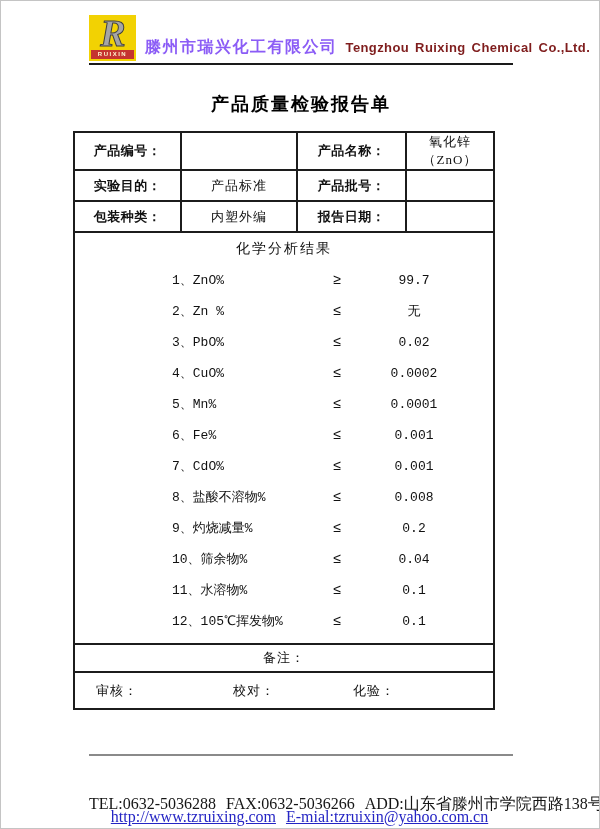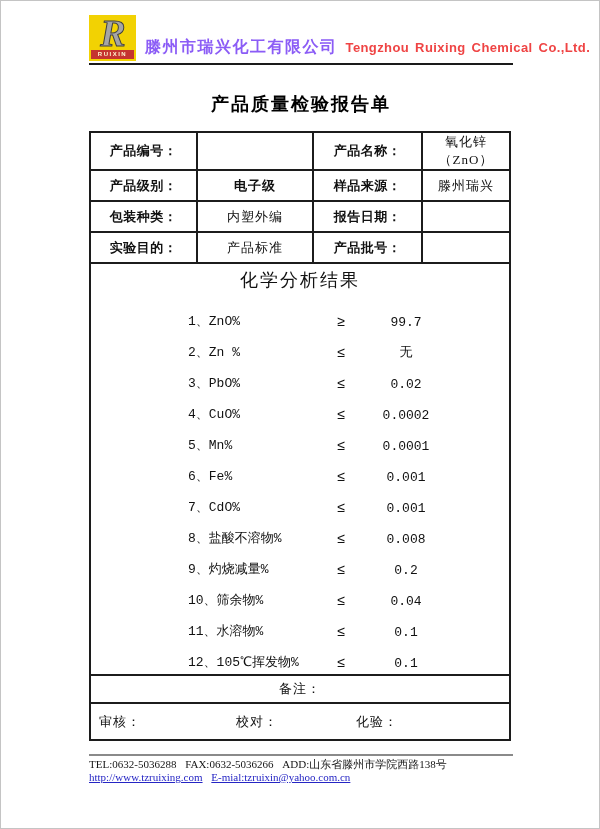--- a/index.html
+++ b/index.html
@@ -11,53 +11,53 @@
   }
   
   .header{position:absolute;left:88px;top:13px;width:426px;height:47px;display:flex;align-items:flex-end;}
   .logo{position:relative;width:47px;height:46px;background:#f2d203;flex:none;}
   .logo svg{position:absolute;left:0;top:-2px;}
   .logo-band{position:absolute;left:2px;right:2px;bottom:2px;height:9px;background:#c53430;
     color:#fff6cf;font-family:"Liberation Sans",sans-serif;font-size:6px;font-weight:bold;
     letter-spacing:1.5px;text-align:center;line-height:9px;}
   .company{display:flex;align-items:baseline;margin-left:9px;padding-bottom:3px;white-space:nowrap;}
   .company-cn{font-family:Liberation Serif, serif;font-weight:bold;font-size:16px;color:#8b5cf6;letter-spacing:1.5px;}
-  .company-en{font-family:"Liberation Sans",sans-serif;font-weight:bold;font-size:13px;color:#ef4444;
+  .company-en{font-family:"Liberation Sans",sans-serif;font-weight:bold;font-size:13px;color:#7f1d1d;
     margin-left:8px;letter-spacing:0.4px;word-spacing:2px;}
   .header-rule{position:absolute;left:88px;top:62px;width:424px;height:2px;background:#1a1a1a;}
   
   .doc-title{position:absolute;left:0;top:91px;width:600px;text-align:center;
     font-family:"Liberation Sans",sans-serif;font-weight:bold;font-size:18px;
     letter-spacing:2px;color:#000;}
   
-  table.report{position:absolute;left:88px;top:130px;border-collapse:collapse;table-layout:fixed;}
+  table.report{position:absolute;left:72px;top:130px;border-collapse:collapse;table-layout:fixed;}
   table.report td{border:2px solid #1c1c1c;padding:0;font-size:13px;text-align:center;vertical-align:middle;}
   td.lbl{font-family:"Liberation Sans",sans-serif;font-weight:bold;letter-spacing:0.5px;}
   td.val{font-family:"Liberation Serif",serif;letter-spacing:1px;margin-left:36px;}
   td.val .emph{font-family:"Liberation Sans",sans-serif;font-weight:bold;letter-spacing:1px;}
   tr.inforow{height:31px;}
   td.analysis-cell{height:410px;vertical-align:top;}
-  .a-heading{text-align:center;font-size:18px;letter-spacing:2px;font-family:"Liberation Serif",serif;}
+  .a-heading{text-align:center;font-size:14px;letter-spacing:2px;font-family:"Liberation Serif",serif;}
   .a-rows{margin-top:7px;}
-  .a-row{height:31px;display:flex;align-items:flex-end;
-    font-family:"Liberation Mono",monospace;font-size:13px;}
+  .a-row{height:31px;display:flex;align-items:center;
+    font-family:"Liberation Mono",monospace;font-size:13px;gap:12px;}
   .a-name{margin-left:97px;width:133px;text-align:left;white-space:nowrap;}
   .a-sym{width:40px;text-align:center;font-size:14px;}
   .a-val{width:90px;text-align:center;}
   td.remarks-cell{height:26px;text-align:left;padding-left:8px;font-size:13px;letter-spacing:1px;}
   td.sign-cell{height:35px;}
-  .sign-row{display:flex;align-items:center;width:100%;font-size:13px;letter-spacing:1px;}
+  .sign-row{display:flex;align-items:center;width:100%;font-size:13px;letter-spacing:1px;padding-left:13px;}
   .sign-item{box-sizing:border-box;padding-left:8px;text-align:left;}
   .sign-item.s1{width:137px;}
   .sign-item.s2{width:120px;}
   .sign-item.s3{flex:1;}
   
   .footer-rule{position:absolute;left:88px;top:753px;width:424px;height:2px;background:#8a8a8a;}
-  .footer{position:absolute;left:88px;top:757px;width:421px;text-align:left;
-    font-family:"Liberation Serif",serif;font-size:11px;line-height:13px;color:#151515;white-space:nowrap;}
+  .footer{position:absolute;left:88px;top:796px;width:421px;text-align:center;
+    font-family:"Liberation Serif",serif;font-size:16px;line-height:13px;color:#151515;white-space:nowrap;}
   .footer .seg{margin-left:6px;}
   .footer .seg:first-child{margin-left:0;}
   .link{color:#2525c4;text-decoration:underline;cursor:pointer;}
 </style>
 </head>
 <body>
 
 <div class="page">
 
   <div class="header">
@@ -84,35 +84,29 @@
         <col style="width:88px">
       </colgroup>
     <tbody>
         <tr class="inforow">
       <td class="lbl">产品编号：</td>
       <td class="val"></td>
       <td class="lbl">产品名称：</td>
       <td class="val">氧化锌（ZnO）</td>
     </tr>
     <tr class="inforow">
-      <td class="lbl">产品级别：</td>
-      <td class="val"><span class="emph">电子级</span></td>
-      <td class="lbl">样品来源：</td>
-      <td class="val">滕州瑞兴</td>
+      <td class="lbl">实验目的：</td>
+      <td class="val">产品标准</td>
+      <td class="lbl">产品批号：</td>
+      <td class="val"></td>
     </tr>
     <tr class="inforow">
       <td class="lbl">包装种类：</td>
       <td class="val">内塑外编</td>
       <td class="lbl">报告日期：</td>
-      <td class="val"></td>
-    </tr>
-    <tr class="inforow">
-      <td class="lbl">实验目的：</td>
-      <td class="val">产品标准</td>
-      <td class="lbl">产品批号：</td>
       <td class="val"></td>
     </tr>
     <tr>
       <td class="analysis-cell" colspan="4">
         <div class="a-heading">化学分析结果</div>
         <div class="a-rows">
           <div class="a-row">
             <span class="a-name">1、ZnO%</span>
             <span class="a-sym">≥</span>
             <span class="a-val">99.7</span>

